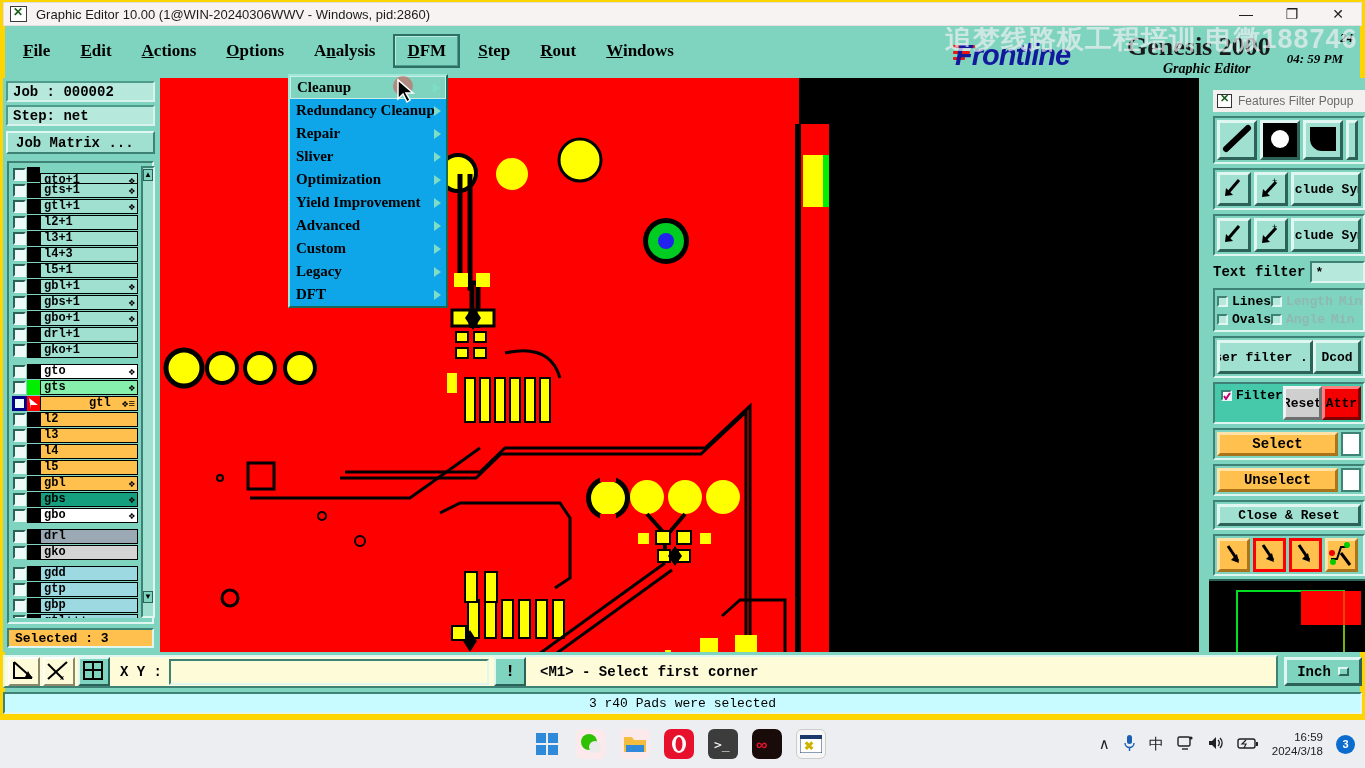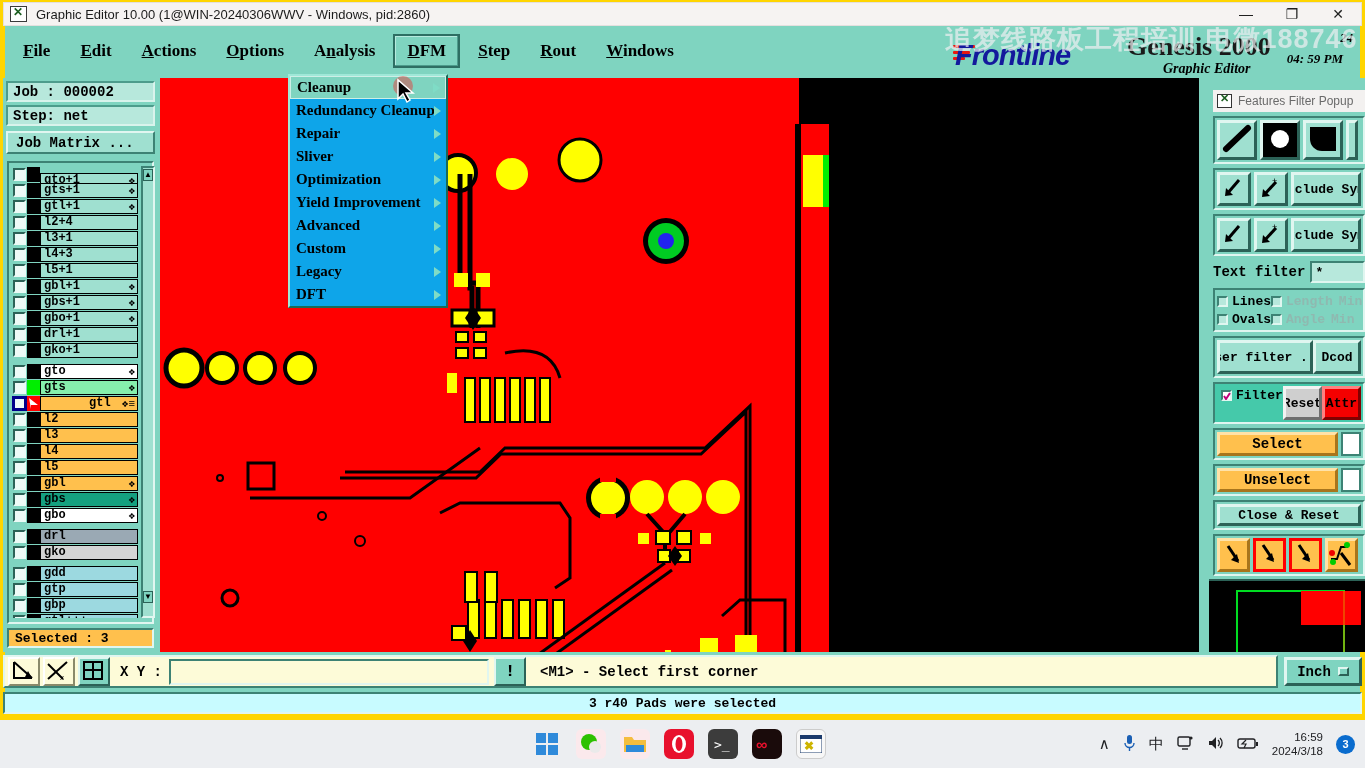--- a/index.html
+++ b/index.html
@@ -163,21 +163,21 @@
   .unitbtn { position:absolute; left:1284px; top:657px; width:78px; height:29px;
     background:#7fd4c0; border:3px solid;
     border-color:#e0f6f0 #2c6257 #2c6257 #e0f6f0;
     font-family:"Liberation Mono", monospace; font-size:14px; font-weight:bold;
     display:flex; align-items:center; justify-content:center; gap:7px; }
   .unitbtn .sq { width:11px; height:9px; background:#7fd4c0;
     border:2px solid; border-color:#e0f6f0 #2c6257 #2c6257 #e0f6f0; }
   .statusbar { position:absolute; left:3px; top:692px; width:1359px; height:22px;
     background:#c8fbff; border:2px solid;
     border-color:#3d8274 #e0f6f0 #e0f6f0 #3d8274;
-    font-family:"Liberation Mono", monospace; font-size:13px; font-weight:bold;
+    font-family:"Liberation Mono", monospace; font-size:13px; font-weight:normal;
     display:flex; align-items:center; justify-content:center; }
 
   
   .dropdown { position:absolute; left:288px; top:74px; width:160px;
     background:#0ea5e9; border:2px solid;
     border-color:#9fe8d8 #1b6a58 #1b6a58 #9fe8d8; z-index:40; }
   .dd-item { height:23px; display:flex; align-items:center; padding-left:6px;
     font-family:"Liberation Serif", serif; font-size:15px; font-weight:bold;
     color:#000; position:relative; }
   .dd-item.hl { background:#7fd4c0; border:1px solid #cdeee6; }
@@ -264,21 +264,21 @@
           <span class="lname" style="background: rgb(159, 224, 208);">gts+1<span class="mk">❖</span></span>
         </div>
         <div class="lrow">
           <span class="lchk"></span>
           <span class="lswatch" style="background: rgb(0, 0, 0);"></span>
           <span class="lname" style="background: rgb(159, 224, 208);">gtl+1<span class="mk">❖</span></span>
         </div>
         <div class="lrow">
           <span class="lchk"></span>
           <span class="lswatch" style="background: rgb(0, 0, 0);"></span>
-          <span class="lname" style="background: rgb(159, 224, 208);">l2+4</span>
+          <span class="lname" style="background: rgb(159, 224, 208);">l2+1</span>
         </div>
         <div class="lrow">
           <span class="lchk"></span>
           <span class="lswatch" style="background: rgb(0, 0, 0);"></span>
           <span class="lname" style="background: rgb(159, 224, 208);">l3+1</span>
         </div>
         <div class="lrow">
           <span class="lchk"></span>
           <span class="lswatch" style="background: rgb(0, 0, 0);"></span>
           <span class="lname" style="background: rgb(159, 224, 208);">l4+3</span>

